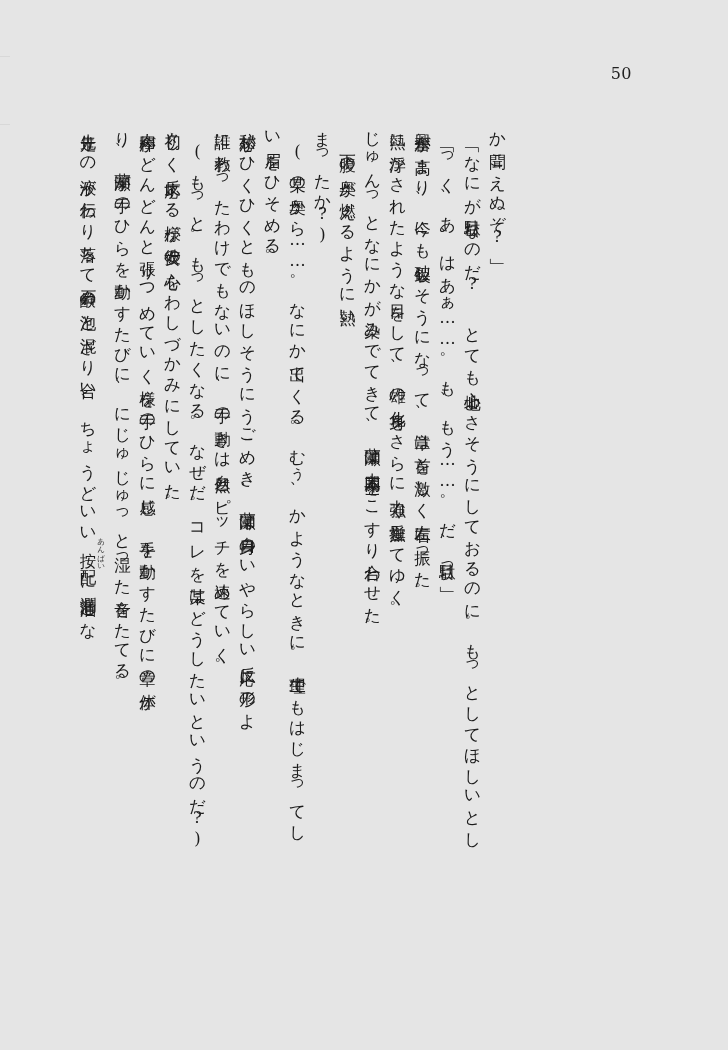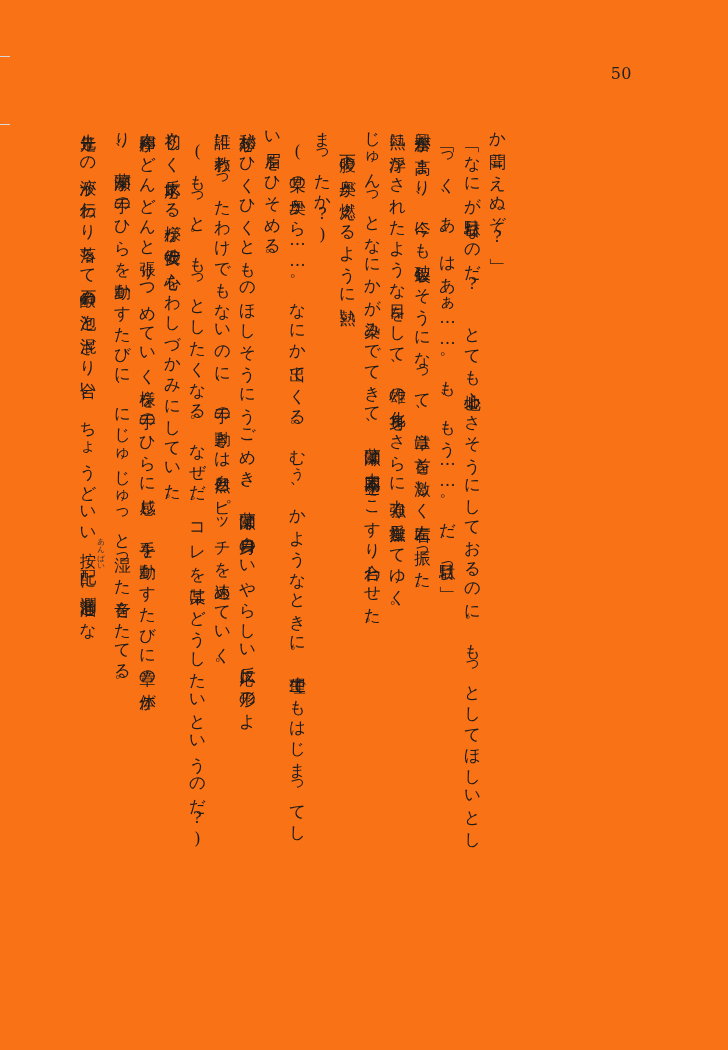--- a/index.html
+++ b/index.html
@@ -15,21 +15,21 @@
     color: #1a1a1a;
     overflow: hidden;
   }
 
   .page {
     position: absolute;
     left: 0;
     top: 0;
     width: 728px;
     height: 1050px;
-    background: #f97316;
+    background: #e5e5e5;
   }
 
   
   .page-number {
     position: absolute;
     right: 96px;
     top: 64px;
     font-size: 16px;
     letter-spacing: 0.5px;
     color: #222;

